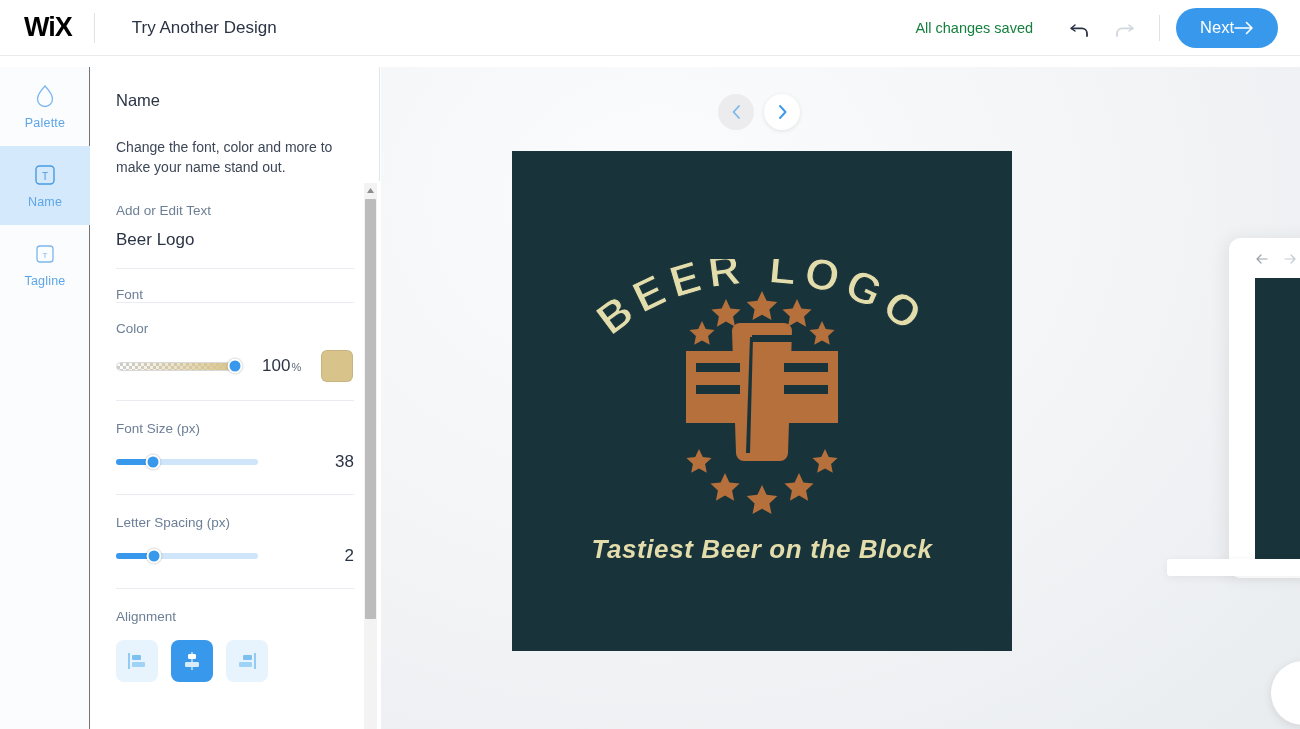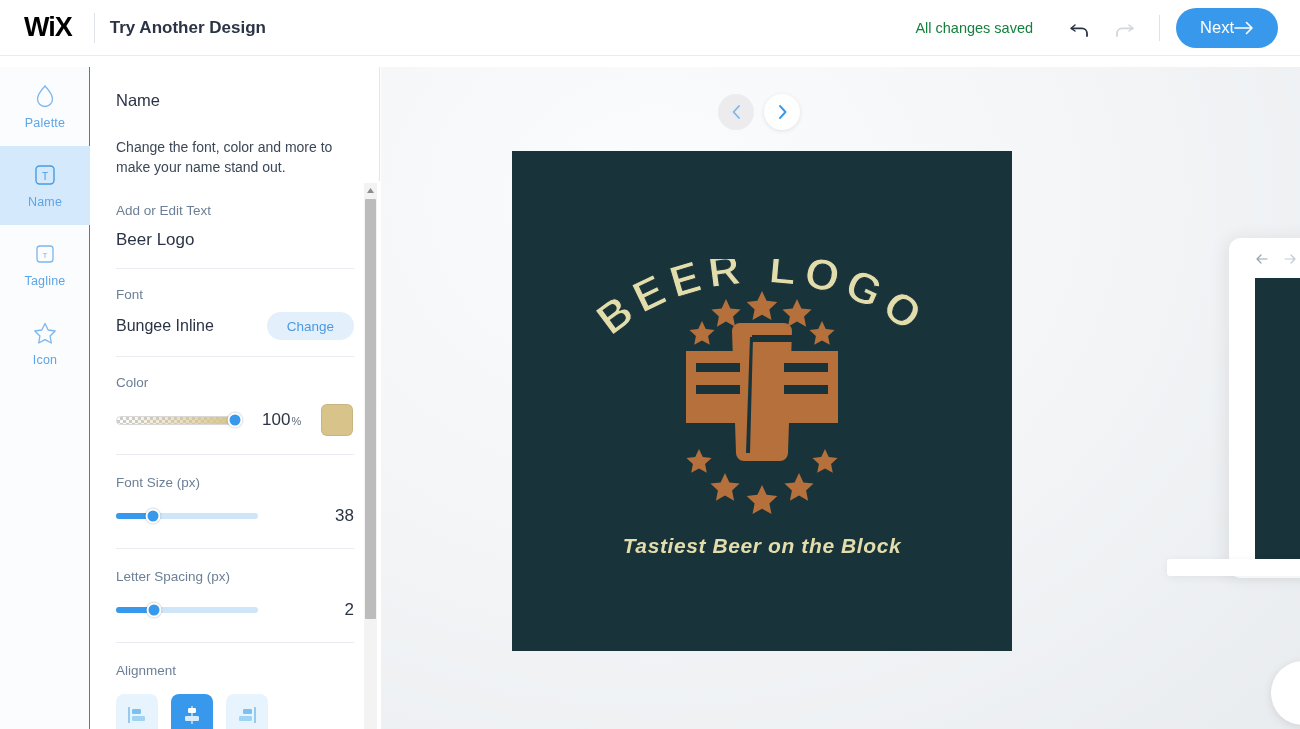--- a/index.html
+++ b/index.html
@@ -21,22 +21,22 @@
   .wix-logo {
     margin-left: 24px;
     font-size: 27px; font-weight: bold; letter-spacing: -1px;
     color: #000; font-family: "Liberation Sans", sans-serif;
   }
   .topbar-divider {
     width: 1px; height: 30px; background: #dfe3e8;
     margin-left: 22px;
   }
   .try-another {
-    margin-left: 15px;
-    font-size: 17px; color: #2b3445; font-weight: 700;
+    margin-left: 37px;
+    font-size: 17px; color: #2b3445; font-weight: 400;
   }
   .topbar-right {
     margin-left: auto; display: flex; align-items: center; margin-right: 22px;
   }
   .saved-text { font-size: 14.5px; color: #15803d; margin-right: 30px; }
   .icon-btn {
     width: 34px; height: 34px; display: flex; align-items: center; justify-content: center;
     margin-right: 10px; cursor: pointer; background: none; border: none;
   }
   .vline { width: 1px; height: 26px; background: #dfe3e8; margin: 0 16px 0 8px; }
@@ -173,21 +173,21 @@
     width: 500px; height: 500px;
     background: #18333a;
   }
   .logo-inner { position: relative; width: 500px; height: 500px; }
 
   .tagline {
     position: absolute; left: 0; top: 383px; width: 500px;
     text-align: center;
     font-family: "Liberation Sans", sans-serif;
     font-style: italic; font-weight: bold;
-    font-size: 21px; letter-spacing: .6px;
+    font-size: 26px; letter-spacing: .6px;
     color: #e3dcab;
   }
 
   
   .browser-mock {
     position: absolute; left: 848px; top: 171px;
     width: 190px; height: 340px;
     background: #ffffff; border-radius: 12px 0 0 12px;
     box-shadow: -4px 0 18px rgba(0,0,0,.07);
     padding: 10px 0 0 26px;
@@ -263,26 +263,20 @@
   </div>
 
   <div class="rail-item">
     <svg class="rail-icon" viewBox="0 0 26 26">
       <rect x="5" y="5" width="16" height="16" rx="3" fill="none" stroke="#7cb6ec" stroke-width="1.3"></rect>
       <text x="13" y="17" font-size="8" font-family="Liberation Sans, sans-serif" fill="#7cb6ec" text-anchor="middle">T</text>
     </svg>
     <span class="rail-label">Tagline</span>
   </div>
 
-  <div class="rail-item">
-    <svg class="rail-icon" viewBox="0 0 26 26">
-      <path d="M13 3.5 L16.2 10 L23.2 11 L18.1 16 L19.3 23 L13 19.7 L6.7 23 L7.9 16 L2.8 11 L9.8 10 Z" fill="none" stroke="#7cb6ec" stroke-width="1.3" stroke-linejoin="round"></path>
-    </svg>
-    <span class="rail-label">Icon</span>
-  </div>
 
 
 </div>
 
 <div class="panel">
 
   <div class="panel-head">
     <div class="panel-title">Name</div>
     <div class="panel-sub">Change the font, color and more to make your name stand out.</div>
   </div>
@@ -290,24 +284,20 @@
   <div class="panel-body">
 
     <div class="field" style="padding-top:22px;">
       <div class="field-label">Add or Edit Text</div>
       <div class="text-value">Beer Logo</div>
     </div>
     <div class="rule"></div>
 
     <div class="field" style="padding-top:18px;">
       <div class="field-label">Font</div>
-      <div class="font-row">
-        <span class="font-name">Bungee Inline</span>
-        <button class="change-btn">Change</button>
-      </div>
     </div>
     <div class="rule"></div>
 
     <div class="field" style="padding-top:18px;">
       <div class="field-label">Color</div>
       <div class="slider-row">
         <div class="opacity-track">
           <div class="knob" style="left:100%;"></div>
         </div>
         <div class="pct">

